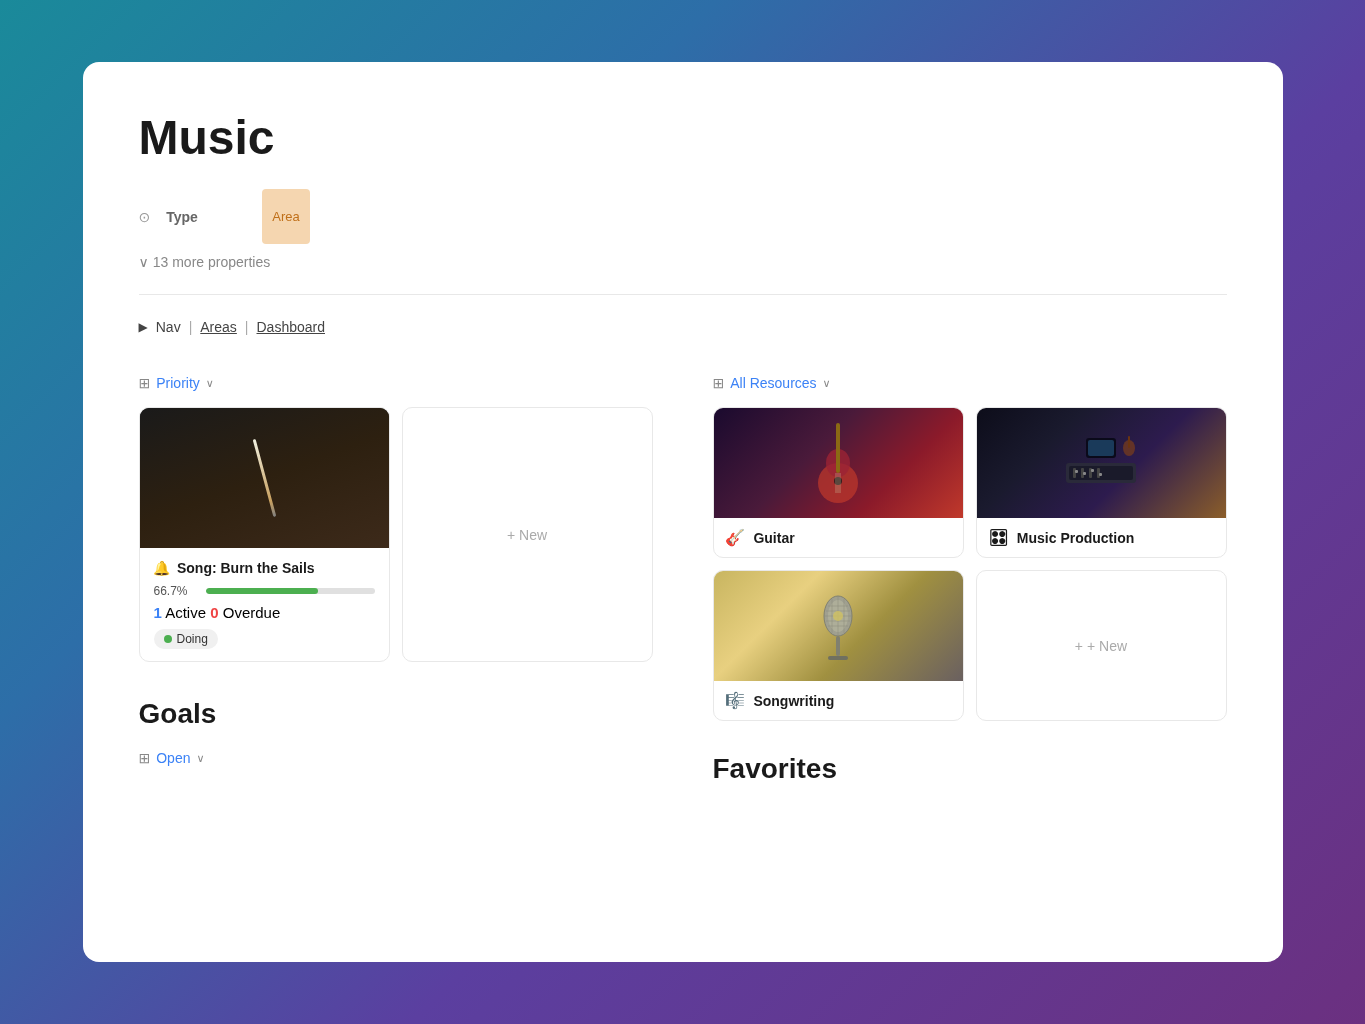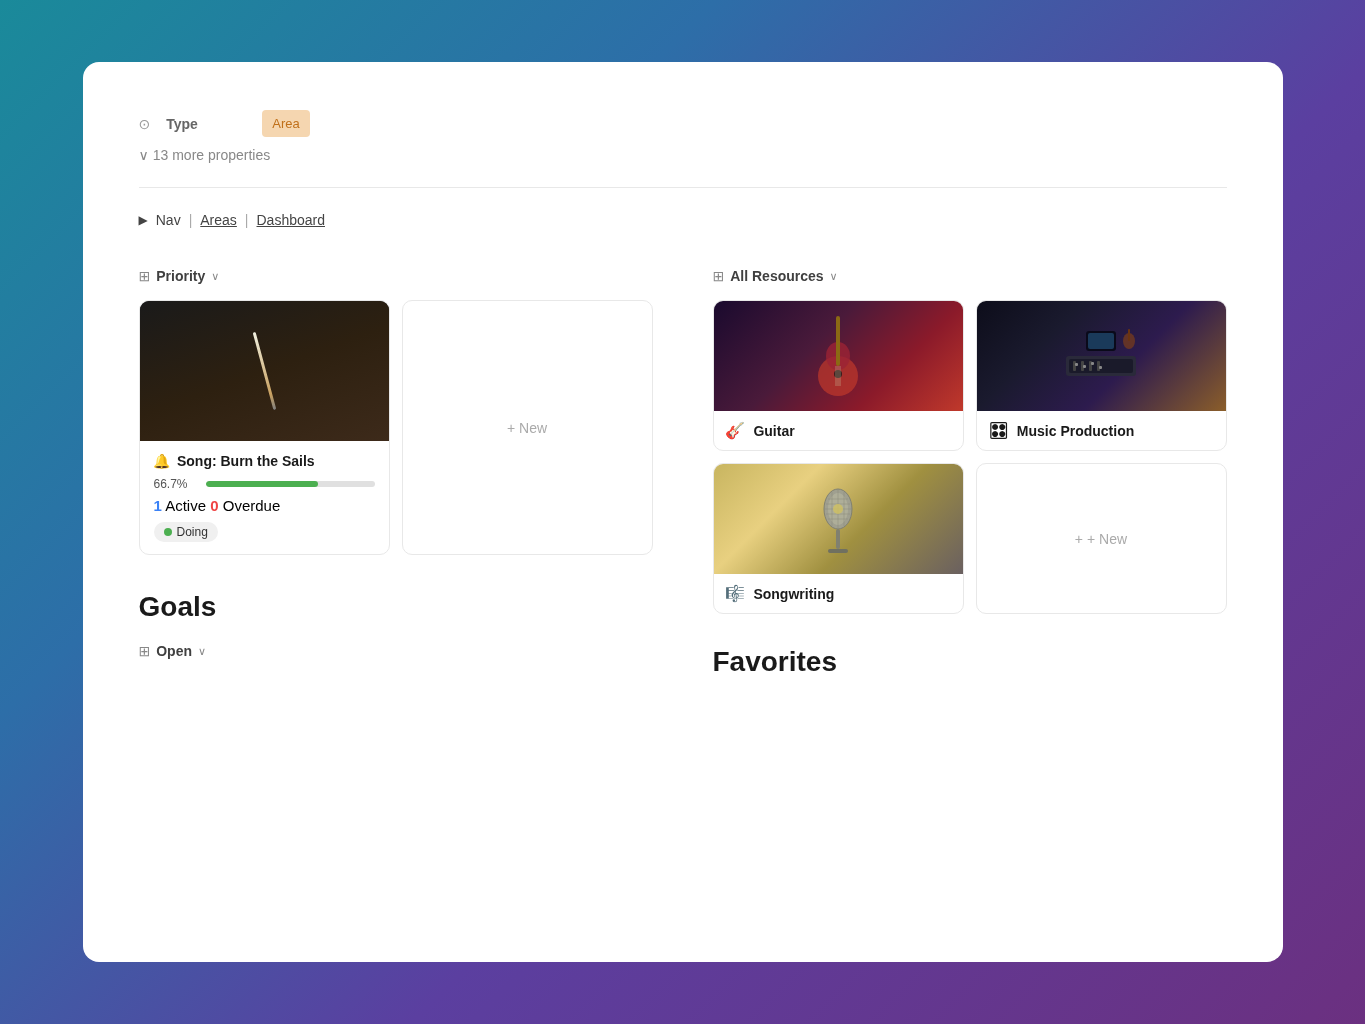--- a/index.html
+++ b/index.html
@@ -42,21 +42,21 @@
     .property-label {
       color: #666;
       font-size: 14px;
       min-width: 80px;
       font-weight: bold;
     }
     .property-tag {
       background: #f5d6b0;
       color: #c0701a;
       border-radius: 4px;
-      padding: 6px 10px;
+      padding: 20px 10px;
       font-size: 13px;
       font-weight: 500;
     }
     .more-properties {
       color: #888;
       font-size: 14px;
       cursor: pointer;
       display: flex;
       align-items: center;
       gap: 4px;
@@ -104,22 +104,22 @@
       gap: 6px;
       margin-bottom: 16px;
       color: #555;
       font-size: 14px;
     }
     .filter-icon {
       font-size: 14px;
       color: #888;
     }
     .filter-label {
-      color: #404040;
-      font-weight: 700;
+      color: #3b82f6;
+      font-weight: 400;
     }
     .filter-chevron {
       color: #888;
       font-size: 11px;
     }
     .project-cards-row {
       display: grid;
       grid-template-columns: 1fr 1fr;
       gap: 12px;
     }
@@ -301,20 +301,21 @@
     }
     .goals-section {
       margin-top: 36px;
     }
   </style>
 </head>
 <body>
 
 <div class="main-card">
 
+  <h1 class="page-title">Music</h1>
 
   <div class="property-row">
     <span class="property-icon">
       <span>⊙</span>
     </span>
     <span class="property-label">Type</span>
     <span class="property-tag">Area</span>
   </div>
 
   <div class="more-properties">

